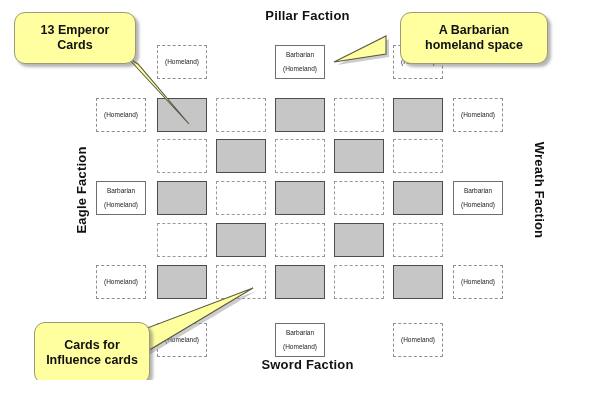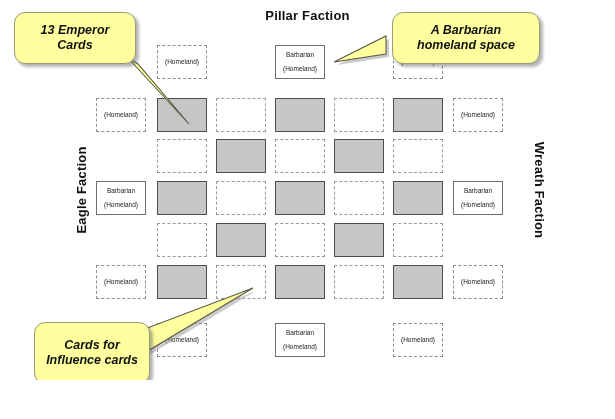--- a/index.html
+++ b/index.html
@@ -91,50 +91,50 @@
   
   .callout {
     position: absolute;
     box-sizing: border-box;
     background: #ffffa0;
     border: 1.6px solid #9a9a7a;
     border-radius: 11px;
     box-shadow: 3px 3px 3px rgba(90,90,90,0.45);
     font-size: 12.5px;
     font-weight: bold;
-    font-style: italic;
     color: #111111;
     text-align: center;
     display: flex;
     align-items: center;
     justify-content: center;
     line-height: 1.2;
     padding: 4px 8px;
     z-index: 20;
   }
   #callout-emperor  { left: 14px;  top: 12px;  width: 122px; height: 52px; }
-  #callout-barbarian{ left: 392px; top: 12px;  width: 148px; height: 52px; }
+  #callout-barbarian{ left: 400px; top: 12px;  width: 148px; height: 52px; }
   #callout-influence{ left: 34px;  top: 322px; width: 116px; height: 62px; }
 
   
   #pointer-layer {
     position: absolute;
     left: 0; top: 0;
     width: 615px; height: 419px;
     z-index: 15;
     pointer-events: none;
   }
 </style>
 </head>
 <body>
 
 <div id="board-canvas">
 
   <div class="faction-title" id="title-pillar">Pillar Faction</div>
 
+  <div class="faction-title" id="title-sword">Sword Faction</div>
 
   <div class="faction-title" id="title-eagle">Eagle Faction</div>
 
   <div class="faction-title" id="title-wreath">Wreath Faction</div>
 
   <div id="grid-layer">
       <div class="cell emperor" style="left: 157px; top: 98px;"></div>
       <div class="cell influence" style="left: 216px; top: 98px;"></div>
       <div class="cell emperor" style="left: 275px; top: 98px;"></div>
       <div class="cell influence" style="left: 334px; top: 98px;"></div>

